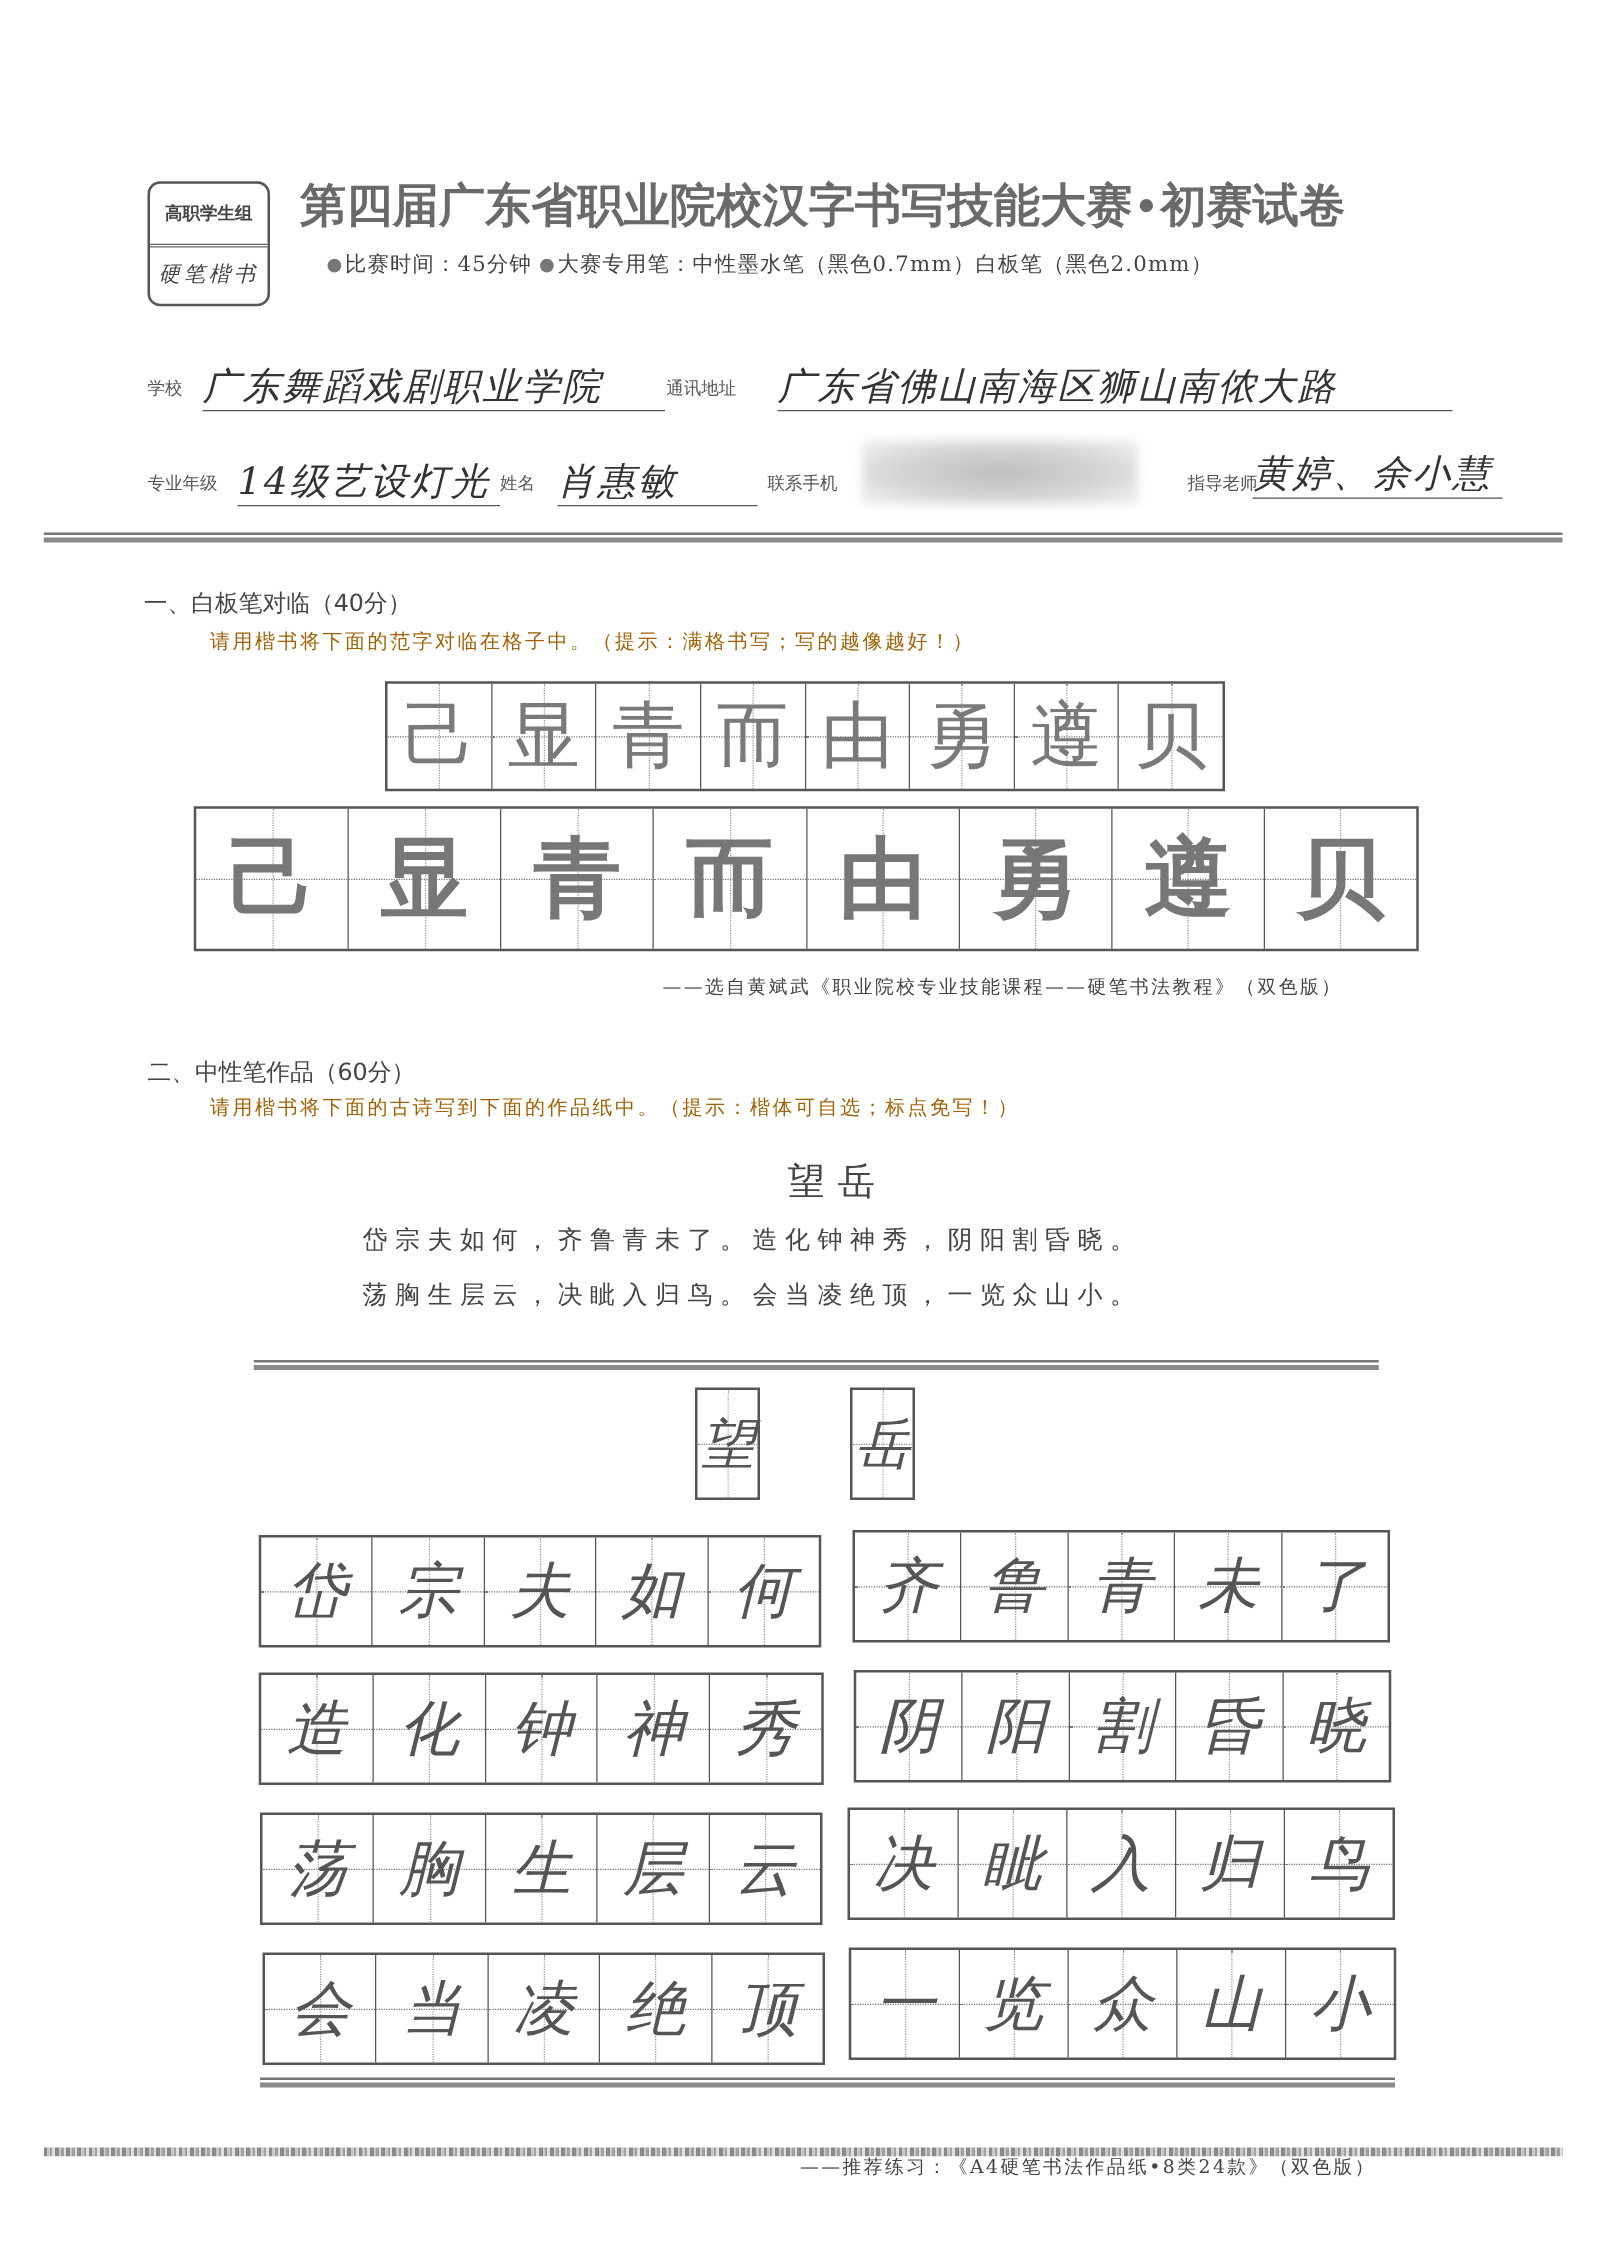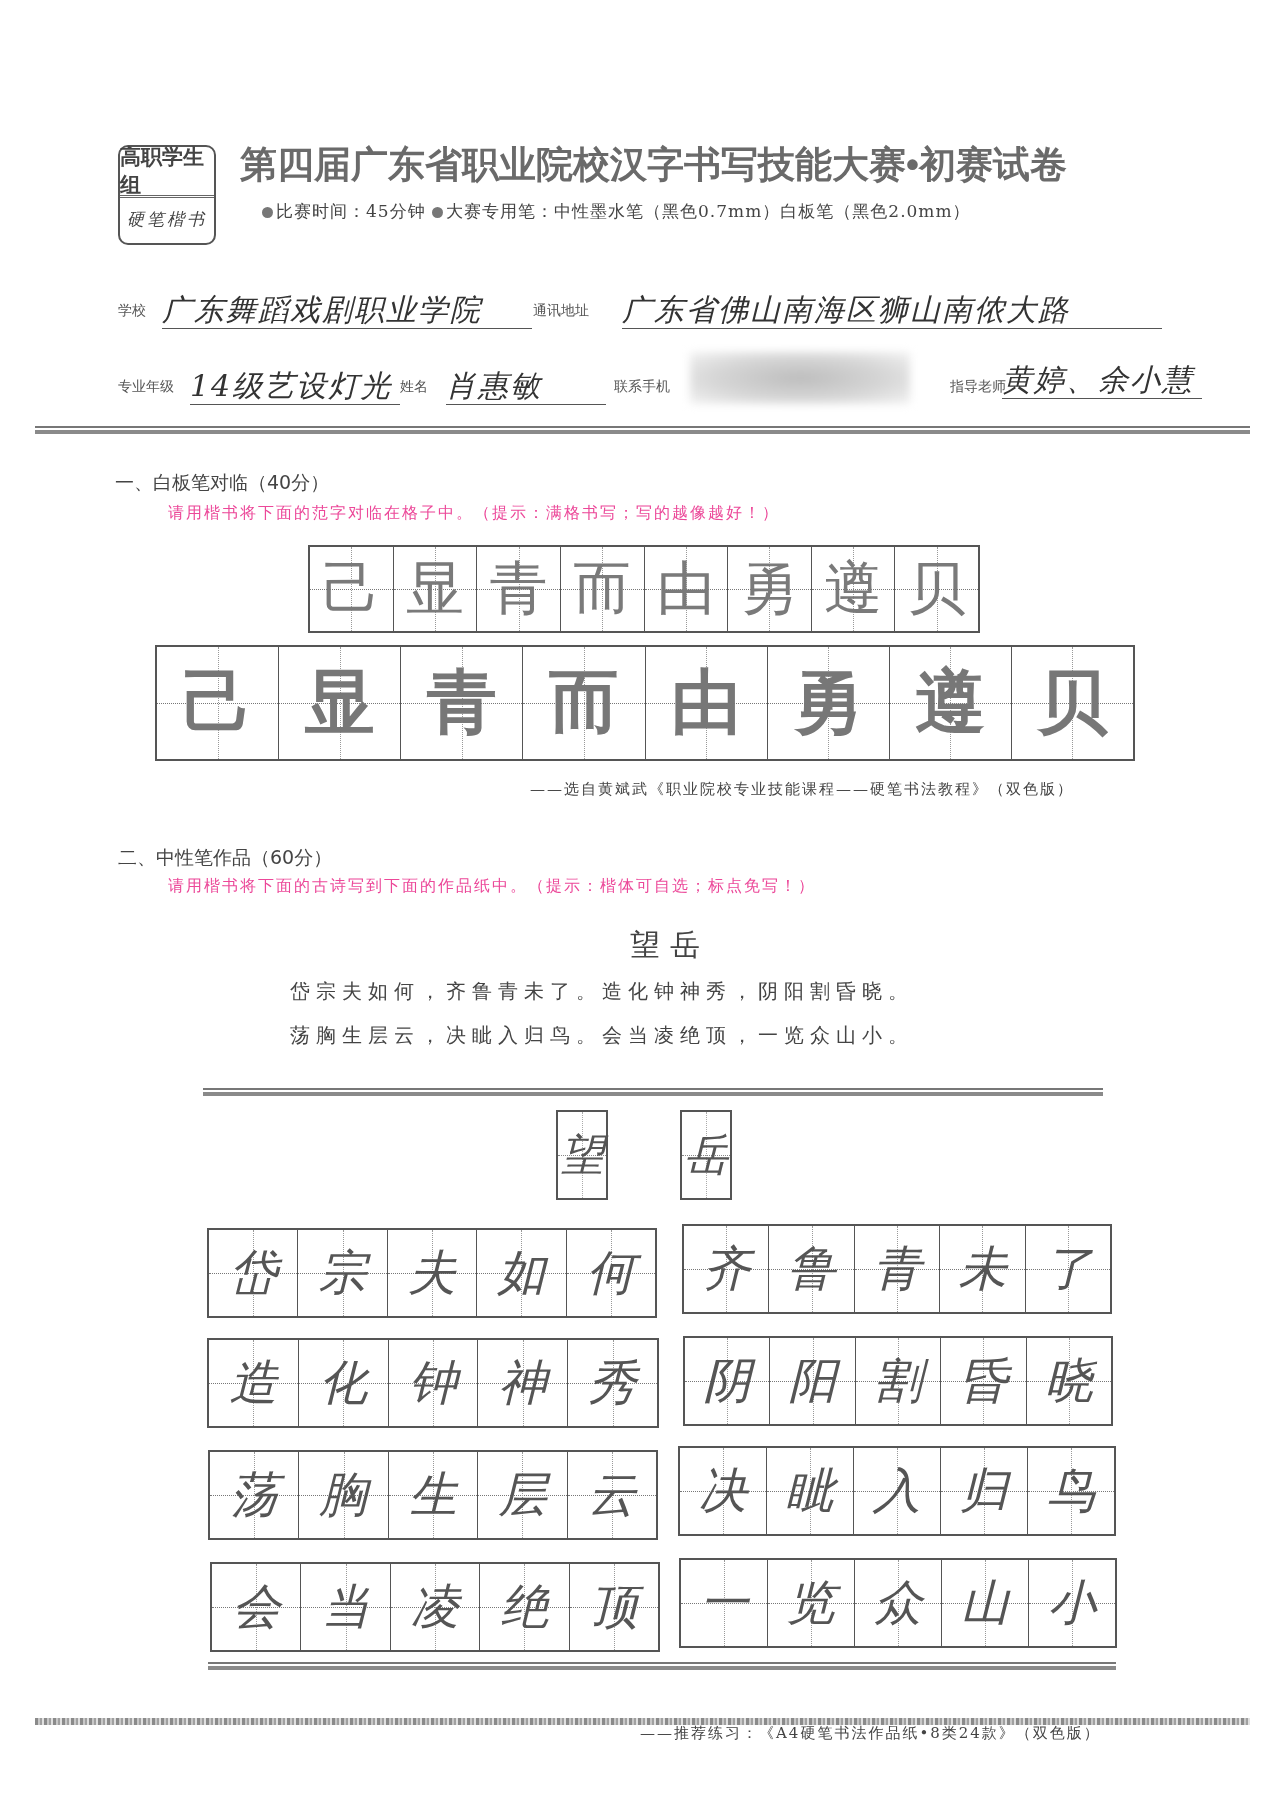--- a/index.html
+++ b/index.html
@@ -10,50 +10,50 @@
   .abs { position: absolute; }
 
   
   .badge {
     left: 118px; top: 145px; width: 98px; height: 100px;
     border: 2px solid #555; border-radius: 10px; box-sizing: border-box;
   }
   .badge .b-top {
     position: absolute; left: 0; right: 0; top: 0; height: 48px;
     display: flex; align-items: center; justify-content: center;
-    font-family: "DejaVu Sans", sans-serif; font-size: 21px; font-weight: bold; color: #444;
+    font-family: "DejaVu Sans", sans-serif; font-size: 14px; font-weight: bold; color: #444;
     border-bottom: 3px double #666;
   }
   .badge .b-bot {
     position: absolute; left: 0; right: 0; bottom: 0; height: 48px;
     display: flex; align-items: center; justify-content: center;
     font-size: 17px; font-style: italic; color: #444; letter-spacing: 3px;
   }
 
   .title {
-    left: 240px; top: 140px; font-family: Liberation Sans, sans-serif;
+    left: 240px; top: 140px; font-family: Liberation Mono, monospace;
     font-size: 37px; font-weight: bold; color: #6a6a6a; letter-spacing: 0px; white-space: nowrap;
   }
   .subtitle {
     left: 262px; top: 200px; font-size: 17px; color: #444; white-space: nowrap; letter-spacing: 1px;
   }
   .subtitle .dot { display: inline-block; width: 11px; height: 11px; border-radius: 50%; background: #777; margin: 0 3px 1px 0; vertical-align: middle; }
 
   
   .field-label { font-family: "DejaVu Sans", sans-serif; font-size: 14px; color: #555; white-space: nowrap; }
   .field-value {
     font-family: "DejaVu Serif", serif; font-style: italic; font-size: 30px; color: #333;
     border-bottom: 1.5px solid #555; white-space: nowrap; line-height: 36px; letter-spacing: 2px; margin-top: 12px;
   }
   .blur-box { background: radial-gradient(ellipse at center, #bdbdbd 0%, #d6d6d6 55%, #f3f3f3 100%); filter: blur(4px); }
 
   .divider { left: 35px; height: 8px; border-top: 2px solid #777; border-bottom: 4px solid #8a8a8a; box-sizing: border-box; }
 
   .section-head { font-family: "DejaVu Sans", sans-serif; font-size: 19px; color: #444; white-space: nowrap; }
-  .instr { font-size: 16px; color: #ec4899; white-space: nowrap; letter-spacing: 2px; }
+  .instr { font-size: 16px; color: #a16207; white-space: nowrap; letter-spacing: 2px; }
   .credit { font-size: 15px; color: #444; white-space: nowrap; letter-spacing: 2px; }
 
   
   .grid { display: flex; border: 2px solid #555; box-sizing: border-box; }
   .cell {
     position: relative; flex: 1; border-right: 1.5px solid #555; box-sizing: border-box;
     display: flex; align-items: center; justify-content: center;
   }
   .cell:last-child { border-right: none; }
   .cell::before {

